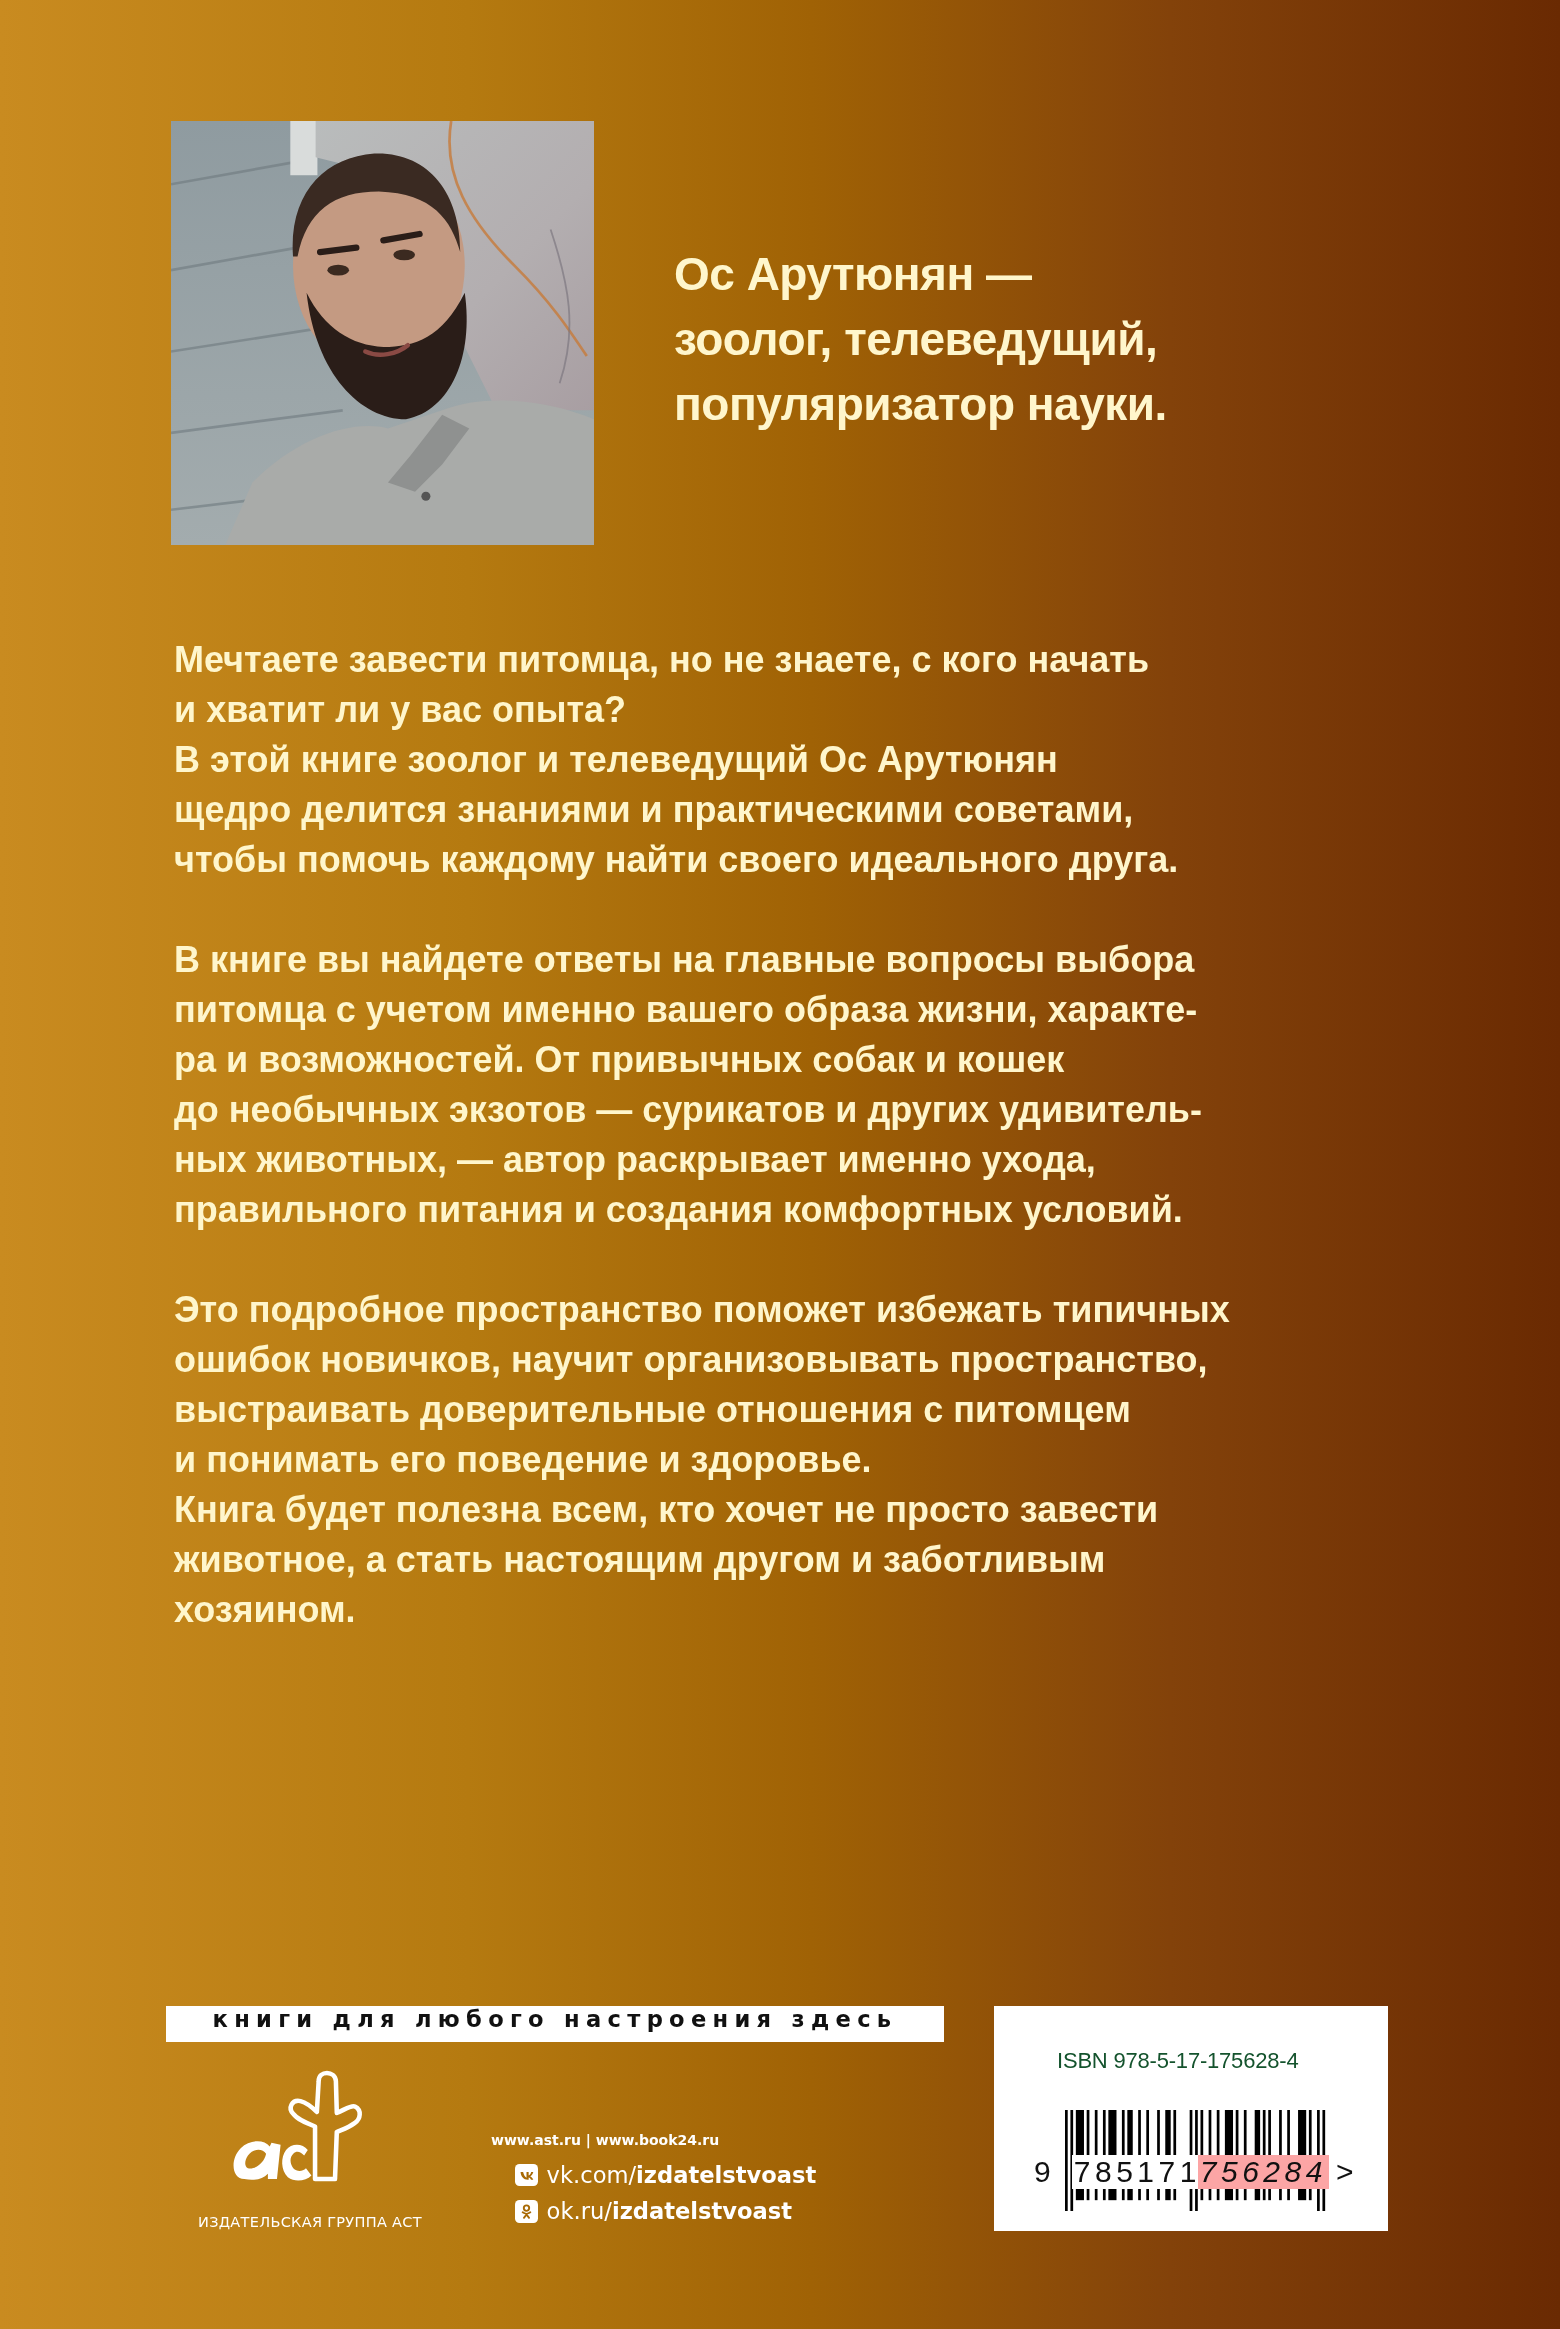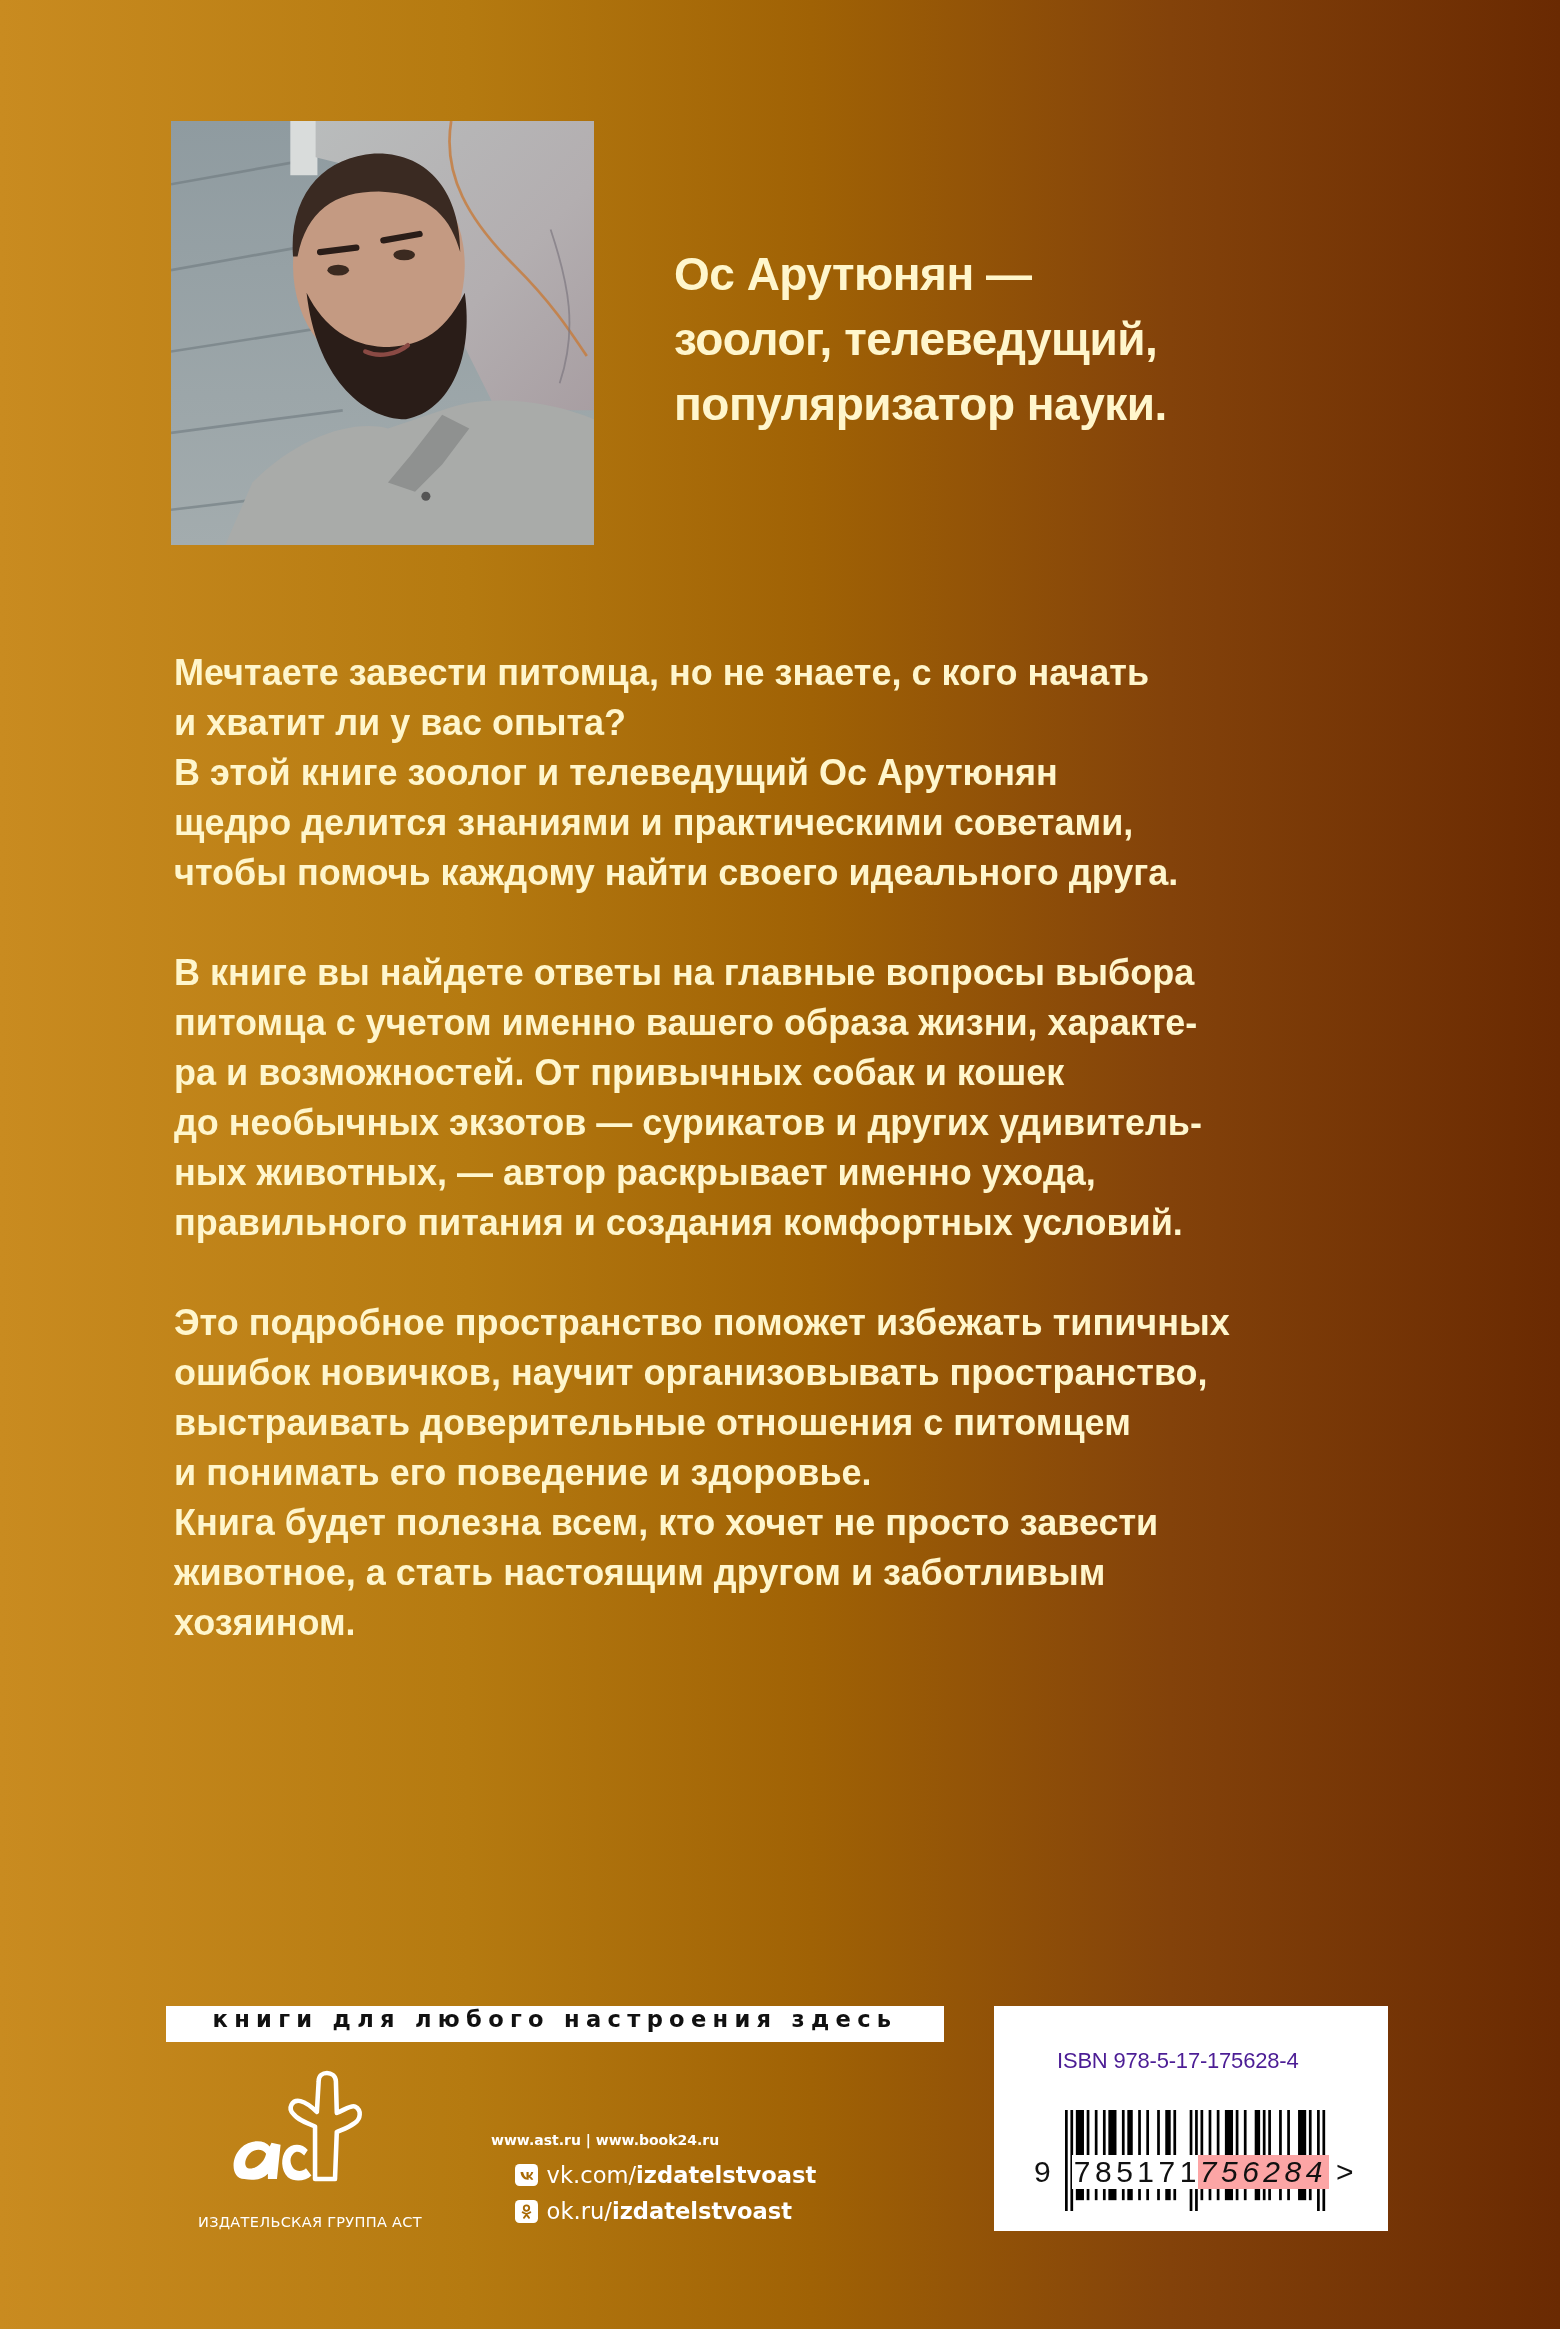--- a/index.html
+++ b/index.html
@@ -15,21 +15,21 @@
     }
     .photo svg { display: block; width: 100%; height: 100%; }
     .author-intro {
       position: absolute; left: 674px; top: 242px;
       font-size: 46px; line-height: 65px; font-weight: bold;
       color: #FFF6CC; letter-spacing: -0.5px;
     }
     .author-intro .l1 { display: block; white-space: nowrap; }
     .author-intro .l2 { display: block; white-space: nowrap; }
     .body-text {
-      position: absolute; left: 174px; top: 648px; width: 1248px;
+      position: absolute; left: 174px; top: 635px; width: 1248px;
       font-weight: bold; font-size: 36px; line-height: 50px;
       color: #FFF6CC; letter-spacing: 0px;
     }
     .para { margin: 0; }
     .para + .para { margin-top: 50px; }
     .line { display: block; white-space: nowrap; }
     .tagline-bar {
       position: absolute; left: 166px; top: 2006px; width: 778px; height: 36px;
       background: #ffffff; display: flex; align-items: flex-start; justify-content: center;
     }
@@ -56,21 +56,21 @@
     .social-icon {
       width: 22.6px; height: 22.6px; border-radius: 4.5px; background: #fff;
       margin-right: 9px; display: inline-flex; align-items: center; justify-content: center;
     }
     .social-icon svg { width: 17px; height: 17px; }
     .barcode-box {
       position: absolute; left: 994px; top: 2006px; width: 394px; height: 225px;
       background: #fff;
     }
     .isbn {
-      position: absolute; left: 63px; top: 42px; font-size: 22px; color: #4c1d95;
+      position: absolute; left: 63px; top: 42px; font-size: 22px; color: #14532d;
       white-space: nowrap; letter-spacing: -0.2px;
     }
     .bars { position: absolute; left: 71px; top: 104px; width: 271px; height: 101px; }
     .ean {
       position: absolute; left: 40px; top: 149px; width: 344px; font-size: 30px; color: #111;
       white-space: nowrap; font-family: "Liberation Sans", sans-serif;
     }
     .ean .d0 { position: absolute; left: 0; top: 0; background: #fff; padding-right: 1.8px; }
     .ean .g1 { position: absolute; left: 38px; top: 0; background: #fff; letter-spacing: 4.5px; padding: 0 1.8px; }
     .ean .g2 { position: absolute; left: 164px; top: 0; background: #fca5a5; letter-spacing: 4.5px; padding: 0 1.8px; font-style: italic; }

